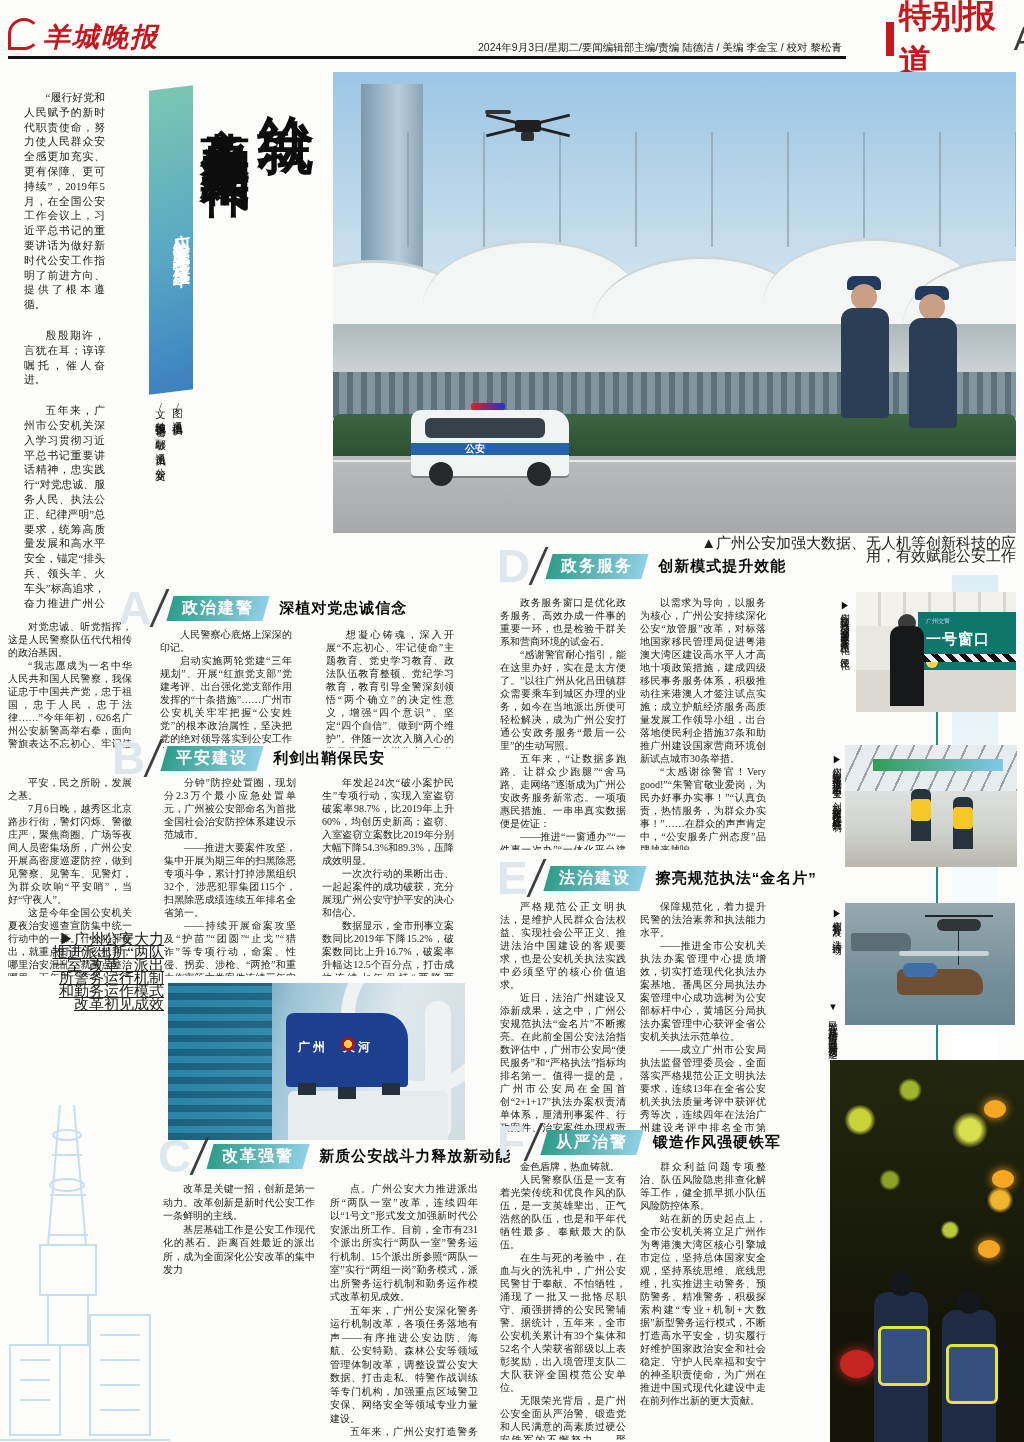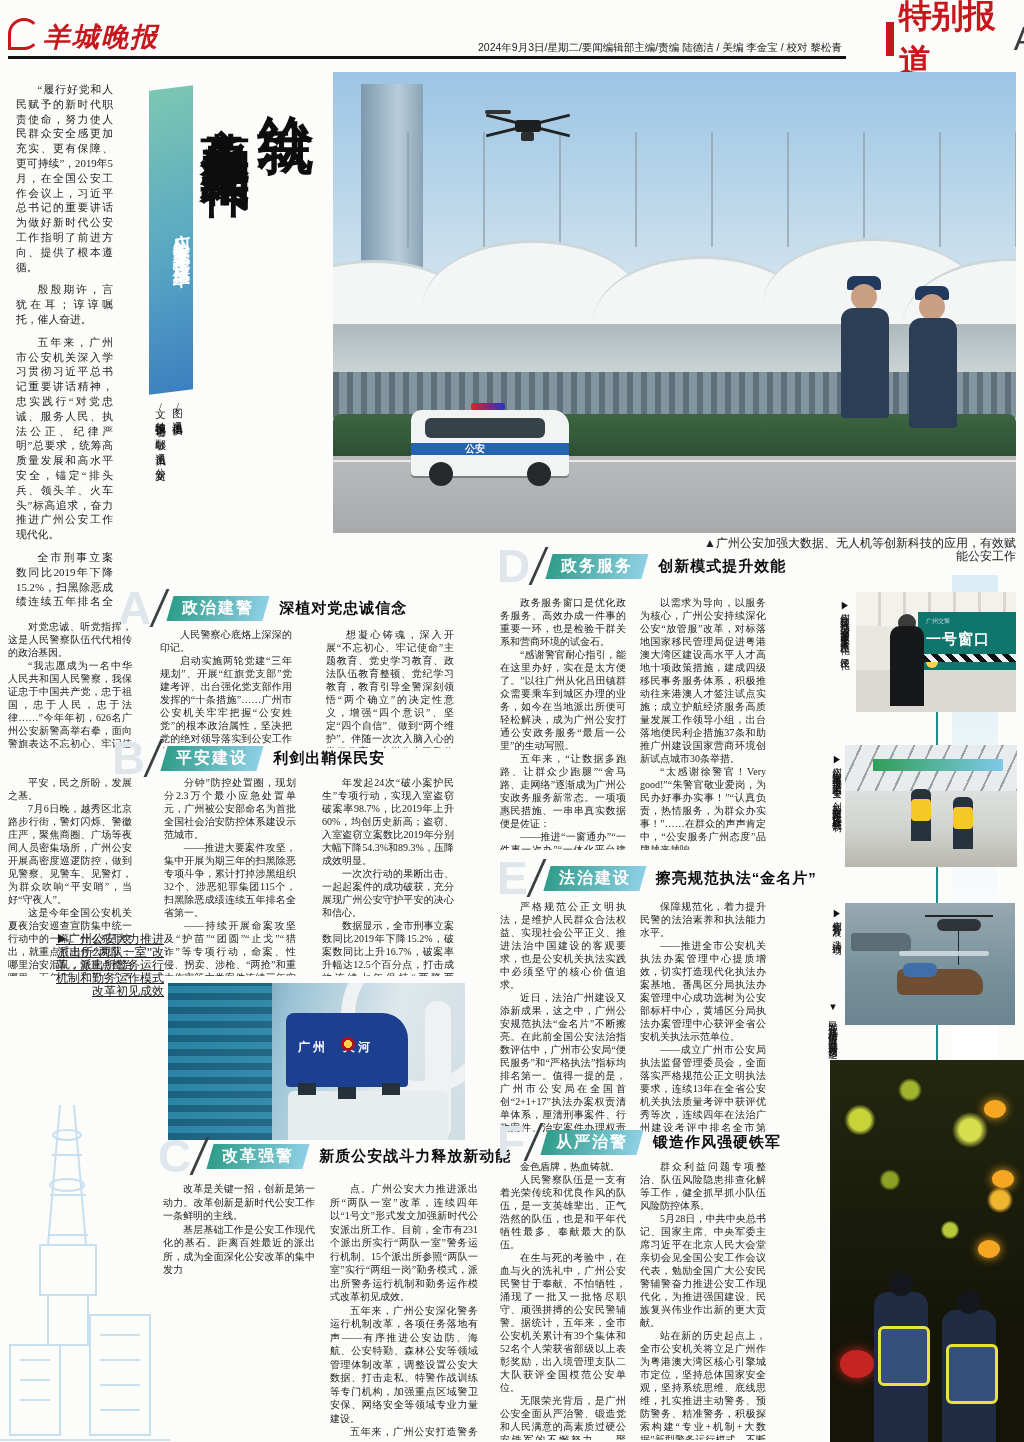--- a/index.html
+++ b/index.html
@@ -15,21 +15,21 @@
   .rule{left:8px;top:56px;width:838px;height:3px;background:#111;}
   .dateline{left:360px;top:41px;width:482px;font-size:10.5px;text-align:right;color:#222;
         font-family:"Liberation Sans",sans-serif;}
   .sectag{left:850px;top:20px;width:168px;height:38px;display:flex;align-items:center;padding-left:36px;}
   .sectag .bar{width:9px;height:34px;background:#c8161d;margin-right:5px;}
   .sectag .t{font-size:33px;font-weight:900;color:#c8161d;font-family:"Liberation Serif",serif;letter-spacing:-1px;}
   .sectag .pn{font-size:33px;color:#3d3d3d;font-family:"Liberation Sans",sans-serif;margin-left:6px;}
 
   
   .intro{left:8px;top:74px;width:113px;height:534px;font-size:10.8px;line-height:14.8px;overflow:hidden;}
-  .intro p{margin:8px;text-indent:2em;text-align:justify;}
+  .intro p{margin:16px;text-indent:2em;text-align:justify;}
 
   
   .v{writing-mode:vertical-rl;text-orientation:upright;}
   .kicker{left:149px;top:88px;width:44px;height:304px;background:linear-gradient(165deg,#7cc7b2,#57a7c4 55%,#3c7fc0);
         transform:skewY(-7deg);color:#fff;font-size:17px;letter-spacing:3px;text-align:center;
         font-family:"Liberation Serif",serif;font-weight:bold;padding-top:6px;box-sizing:border-box;}
   .byline{left:134px;top:400px;width:52px;height:190px;font-size:10.5px;letter-spacing:1px;color:#111;line-height:17px;}
   .hl{font-family:"Liberation Sans","DejaVu Sans",sans-serif;font-weight:900;color:#0d0d0d;}
   .hl1{left:254px;top:70px;height:566px;font-size:56px;letter-spacing:4px;line-height:64px;}
   .hl2{left:197px;top:88px;height:548px;font-size:49px;letter-spacing:5px;line-height:58px;}
@@ -48,21 +48,21 @@
         font-family:"Liberation Serif",serif;letter-spacing:2px;}
   .sec-title{margin-left:13px;font-size:15px;font-weight:900;color:#0c0c0c;
         font-family:"Liberation Sans",sans-serif;letter-spacing:1px;}
 
   
   .col{font-size:10px;line-height:13px;overflow:hidden;}
   .col p{margin:0;text-indent:2em;text-align:justify;}
   .colC{font-size:10px;line-height:13.5px;}
 
   
-  .cap{font-size:12px;line-height:13px;color:#222;font-family:"Liberation Serif",serif;}
+  .cap{font-size:15px;line-height:13px;color:#222;font-family:"Liberation Serif",serif;}
   .vcap{writing-mode:vertical-rl;text-orientation:upright;font-size:9.5px;line-height:14px;
         letter-spacing:1.5px;color:#111;font-family:"Liberation Serif",serif;}
 
   
   .ph{overflow:hidden;}
   .mainphoto{left:333px;top:72px;width:683px;height:461px;background:linear-gradient(180deg,#9cc5e4 0%,#cfe2ee 45%,#e7edee 60%);}
   .tower{left:28px;top:12px;width:62px;height:345px;background:linear-gradient(90deg,#7d98ad,#b8cdda 60%,#8aa3b4);}
   .masts{left:0;top:60px;width:683px;height:115px;background:repeating-linear-gradient(90deg,transparent 0 74px,#8d9aa3 74px 76px);opacity:.65;}
   .roofband{left:-30px;top:158px;width:760px;height:105px;}
   .roofband i{position:absolute;display:block;width:220px;height:130px;background:#f4f6f6;border-radius:50%;
@@ -350,21 +350,20 @@
     <span class="sec-title">锻造作风强硬铁军</span>
   </div>
   <div class="abs col" style="left:500px;top:1160px;width:126px;height:280px;">
       <p>金色盾牌，热血铸就。</p>
       <p>人民警察队伍是一支有着光荣传统和优良作风的队伍，是一支英雄辈出、正气浩然的队伍，也是和平年代牺牲最多、奉献最大的队伍。</p>
       <p>在生与死的考验中，在血与火的洗礼中，广州公安民警甘于奉献、不怕牺牲，涌现了一批又一批恪尽职守、顽强拼搏的公安民警辅警。据统计，五年来，全市公安机关累计有39个集体和52名个人荣获省部级以上表彰奖励，出入境管理支队二大队获评全国模范公安单位。</p>
       <p>无限荣光背后，是广州公安全面从严治警、锻造党和人民满意的高素质过硬公安铁军的不懈努力——聚焦“四个铁一般”标准，持续完善筑牢全面从严管党治警制度规定；出台压实全面从严管党治警责任十条措施，一体推进全面从严管党治警、党风廉政建设和反腐败工作；开展全市公安队伍教育整顿，漠视侵害</p>
     </div>
   <div class="abs col" style="left:640px;top:1160px;width:126px;height:280px;">
       <p>群众利益问题专项整治、队伍风险隐患排查化解等工作，健全抓早抓小队伍风险防控体系。</p>
-      <p>5月28日，中共中央总书记、国家主席、中央军委主席习近平在北京人民大会堂亲切会见全国公安工作会议代表，勉励全国广大公安民警辅警奋力推进公安工作现代化，为推进强国建设、民族复兴伟业作出新的更大贡献。</p>
       <p>站在新的历史起点上，全市公安机关将立足广州作为粤港澳大湾区核心引擎城市定位，坚持总体国家安全观，坚持系统思维、底线思维，扎实推进主动警务、预防警务、精准警务，积极探索构建“专业+机制+大数据”新型警务运行模式，不断打造高水平安全，切实履行好维护国家政治安全和社会稳定、守护人民幸福和安宁的神圣职责使命，为广州在推进中国式现代化建设中走在前列作出新的更大贡献。</p>
     </div>
 
   <div class="abs band"></div>
 
   <div class="abs vcap" style="left:796px;top:594px;width:56px;height:112px;">▶广州交警持续推动公安交通管理政务服务工作惠民化、便民化</div>
   <div class="abs ph r1">
     <div class="ceil"></div>
     <div class="wall">
       <div class="brand">广州交警</div>

